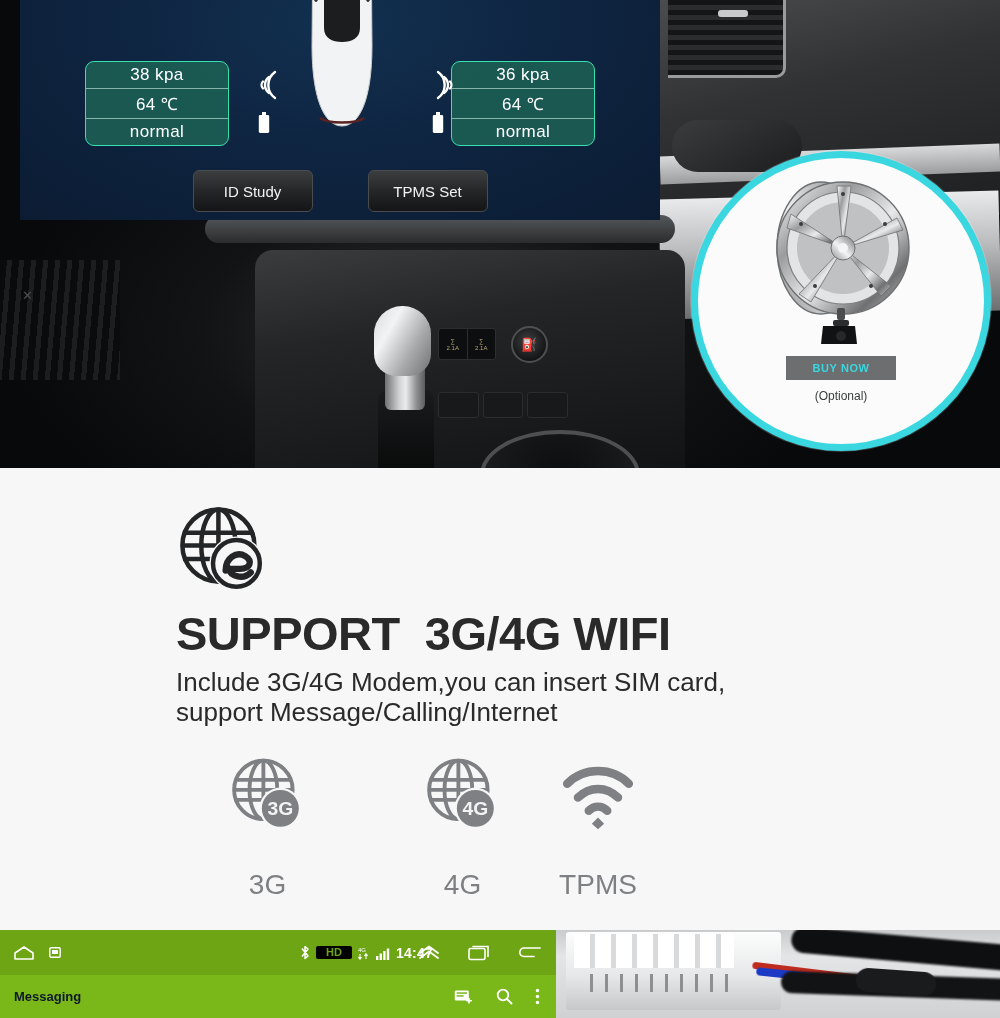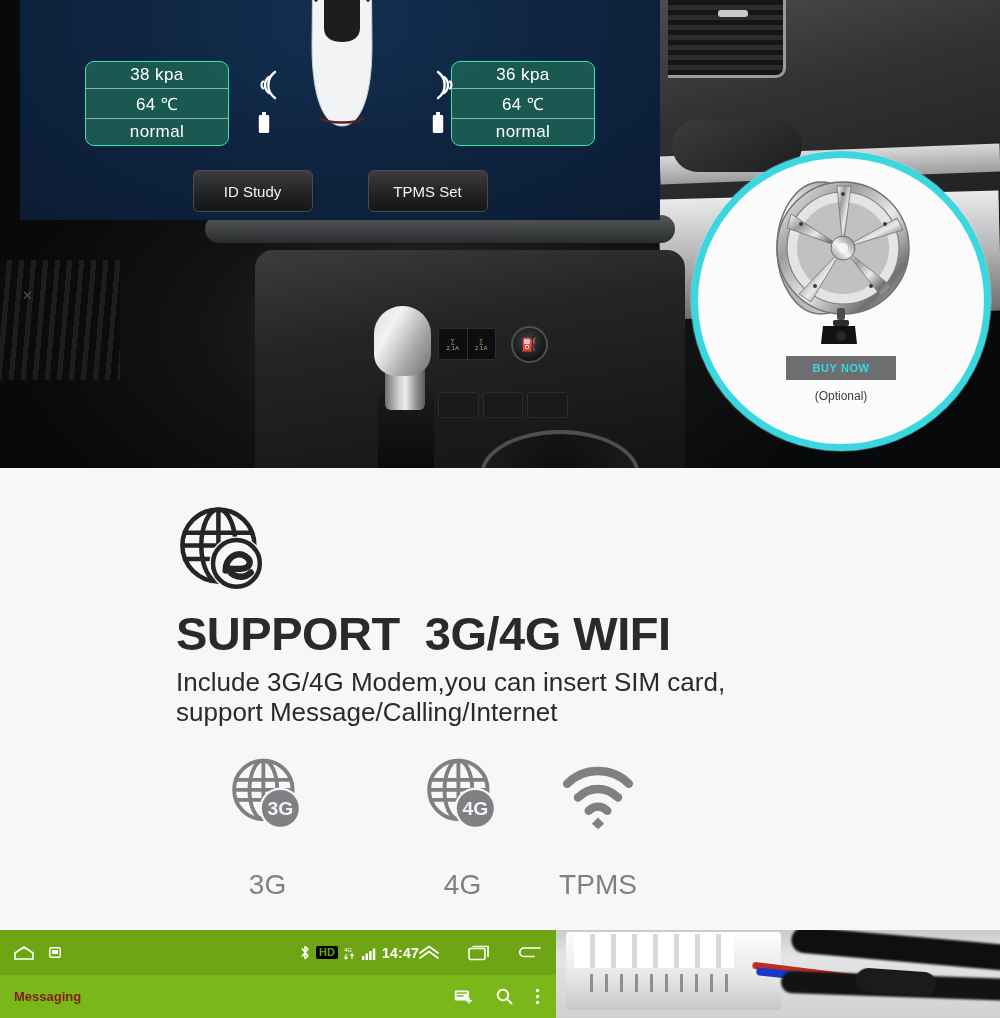--- a/index.html
+++ b/index.html
@@ -191,29 +191,29 @@
     position:absolute;left:0;top:0;width:100%;height:45px;
     background:#6ea514;
     display:flex;align-items:center;color:#ffffff;
   }
   .nav-left{display:flex;align-items:center;gap:14px;padding-left:13px;}
   .status-center{
     position:absolute;left:300px;top:0;height:45px;display:flex;align-items:center;gap:6px;
   }
   .hd-badge{
     background:#000000;color:#6ea514;font-size:11px;font-weight:bold;
-    padding:0 3px;border-radius:2px;line-height:13px;
+    padding:0 10px;border-radius:2px;line-height:13px;
   }
   .clock{font-size:14px;font-weight:bold;color:#ffffff;letter-spacing:.3px;}
   .nav-right{position:absolute;right:14px;top:0;height:45px;display:flex;align-items:center;gap:28px;}
   .app-bar{
     position:absolute;left:0;top:45px;width:100%;height:43px;background:#7ab81a;
     display:flex;align-items:center;
   }
-  .app-title{margin-left:14px;font-size:13px;font-weight:bold;color:#7f1d1d;}
+  .app-title{margin-left:14px;font-size:13px;font-weight:bold;color:#0f172a;}
   .app-actions{position:absolute;right:16px;display:flex;align-items:center;gap:22px;}
   .harness{
     position:absolute;left:556px;top:930px;width:444px;height:88px;overflow:hidden;
     background:linear-gradient(180deg,#c9cbcc 0%, #e4e5e6 30%, #cfd1d2 100%);
   }
   .conn-body{
     position:absolute;left:10px;top:2px;width:215px;height:78px;
     background:linear-gradient(180deg,#fdfdfd 0%,#e7e8e9 55%,#c6c8c9 100%);
     border-radius:3px;
     filter:blur(.4px);

